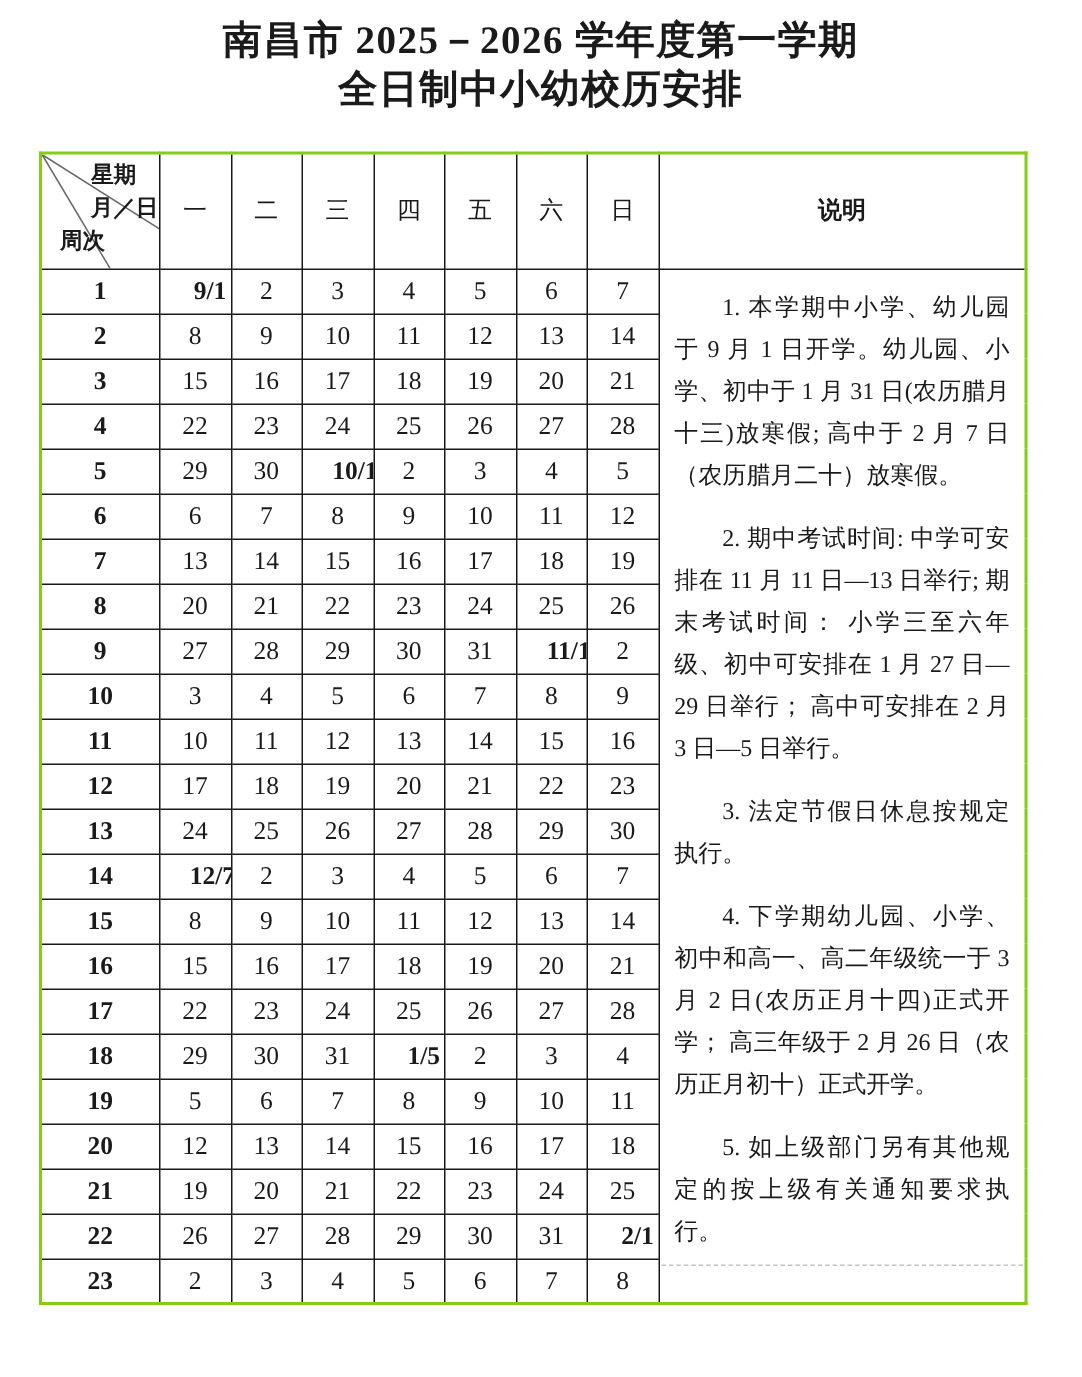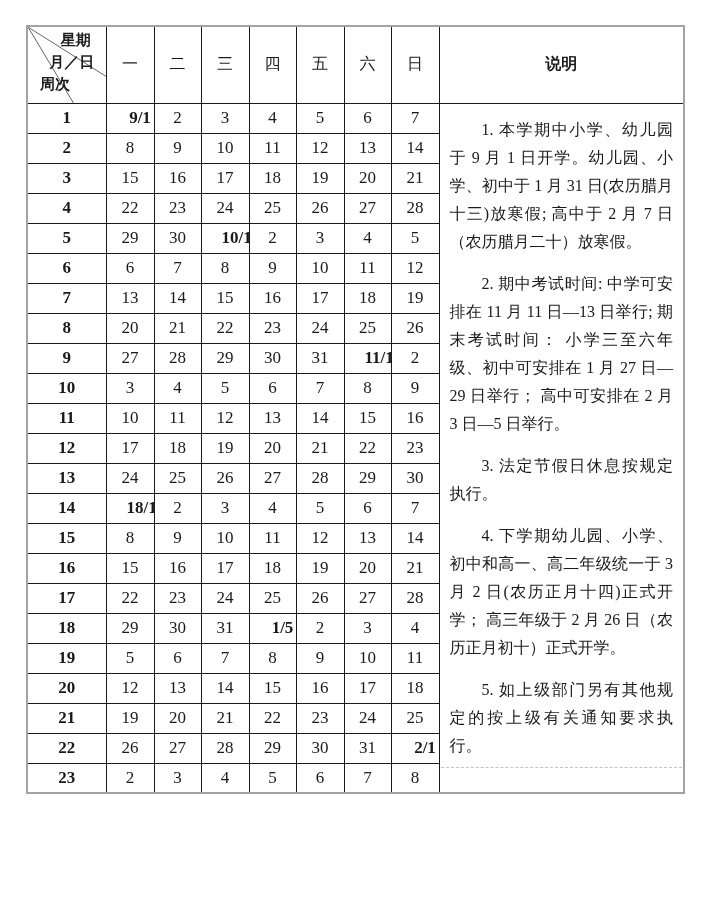--- a/index.html
+++ b/index.html
@@ -23,42 +23,42 @@
     line-height: 33px;
     letter-spacing: 1px;
   }
 
   
   table.cal {
     border-collapse: collapse;
     table-layout: fixed;
     width: 657px;
     margin: 25px 0 0 26px;
-    border: 2px solid #a3a3a3;
+    border: 2px solid #84cc16;
   }
   .cal th, .cal td {
     border: 1px solid #1a1a1a;
     text-align: center;
     vertical-align: middle;
     padding: 0;
     font-size: 17px;
     overflow: hidden;
   }
   .cal thead tr { height: 77px; }
   .cal tbody tr { height: 30px; }
   .cal th.day-h { font-weight: normal; font-size: 16px; }
   .cal th.notes-h { font-weight: bold; font-size: 16px; vertical-align: middle; }
   td.week { font-weight: bold; }
   td.month-start { font-weight: bold; padding-left: 20px; }
 
   
   th.corner { position: relative; padding: 0; }
   th.corner svg { position: absolute; left: 0; top: 0; width: 79px; height: 77px; }
   .c-top  { position: absolute; top: 4px;  left: 18px; right: 0; text-align: center; font-size: 15px; font-weight: bold; }
-  .c-mid  { position: absolute; top: 26px; left: 10px; right: 0; text-align: center; font-size: 15px; font-weight: bold; }
+  .c-mid  { position: absolute; top: 26px; left: 10px; right: 0; text-align: right; font-size: 15px; font-weight: bold; }
   .c-bot  { position: absolute; top: 48px; left: 12px; text-align: center; font-size: 15px; font-weight: bold; }
 
   
   td.notes {
     position: relative;
     vertical-align: top;
     text-align: justify;
     padding: 12px 10px 0 10px;
     font-size: 16px;
     line-height: 28px;
@@ -70,20 +70,24 @@
     left: 1px; right: 1px;
     top: 663px;
     border-top: 1px dashed #c3c3c3;
   }
 </style>
 </head>
 <body>
 
 <div class="page">
 
+  <div class="title">
+    <div>南昌市 2025－2026 学年度第一学期</div>
+    <div>全日制中小幼校历安排</div>
+  </div>
 
   <table class="cal">
     <colgroup>
       <col style="width:79px">
       <col style="width:48px">
         <col style="width:47px">
         <col style="width:48px">
       <col style="width:47px">
         <col style="width:48px">
         <col style="width:47px">
@@ -245,21 +249,21 @@
           <td>24</td>
           <td>25</td>
           <td>26</td>
           <td>27</td>
           <td>28</td>
           <td>29</td>
           <td>30</td>
         </tr>
         <tr>
           <td class="week">14</td>
-          <td class="month-start">18/1</td>
+          <td class="month-start">12/7</td>
           <td>2</td>
           <td>3</td>
           <td>4</td>
           <td>5</td>
           <td>6</td>
           <td>7</td>
         </tr>
         <tr>
           <td class="week">15</td>
           <td>8</td>

